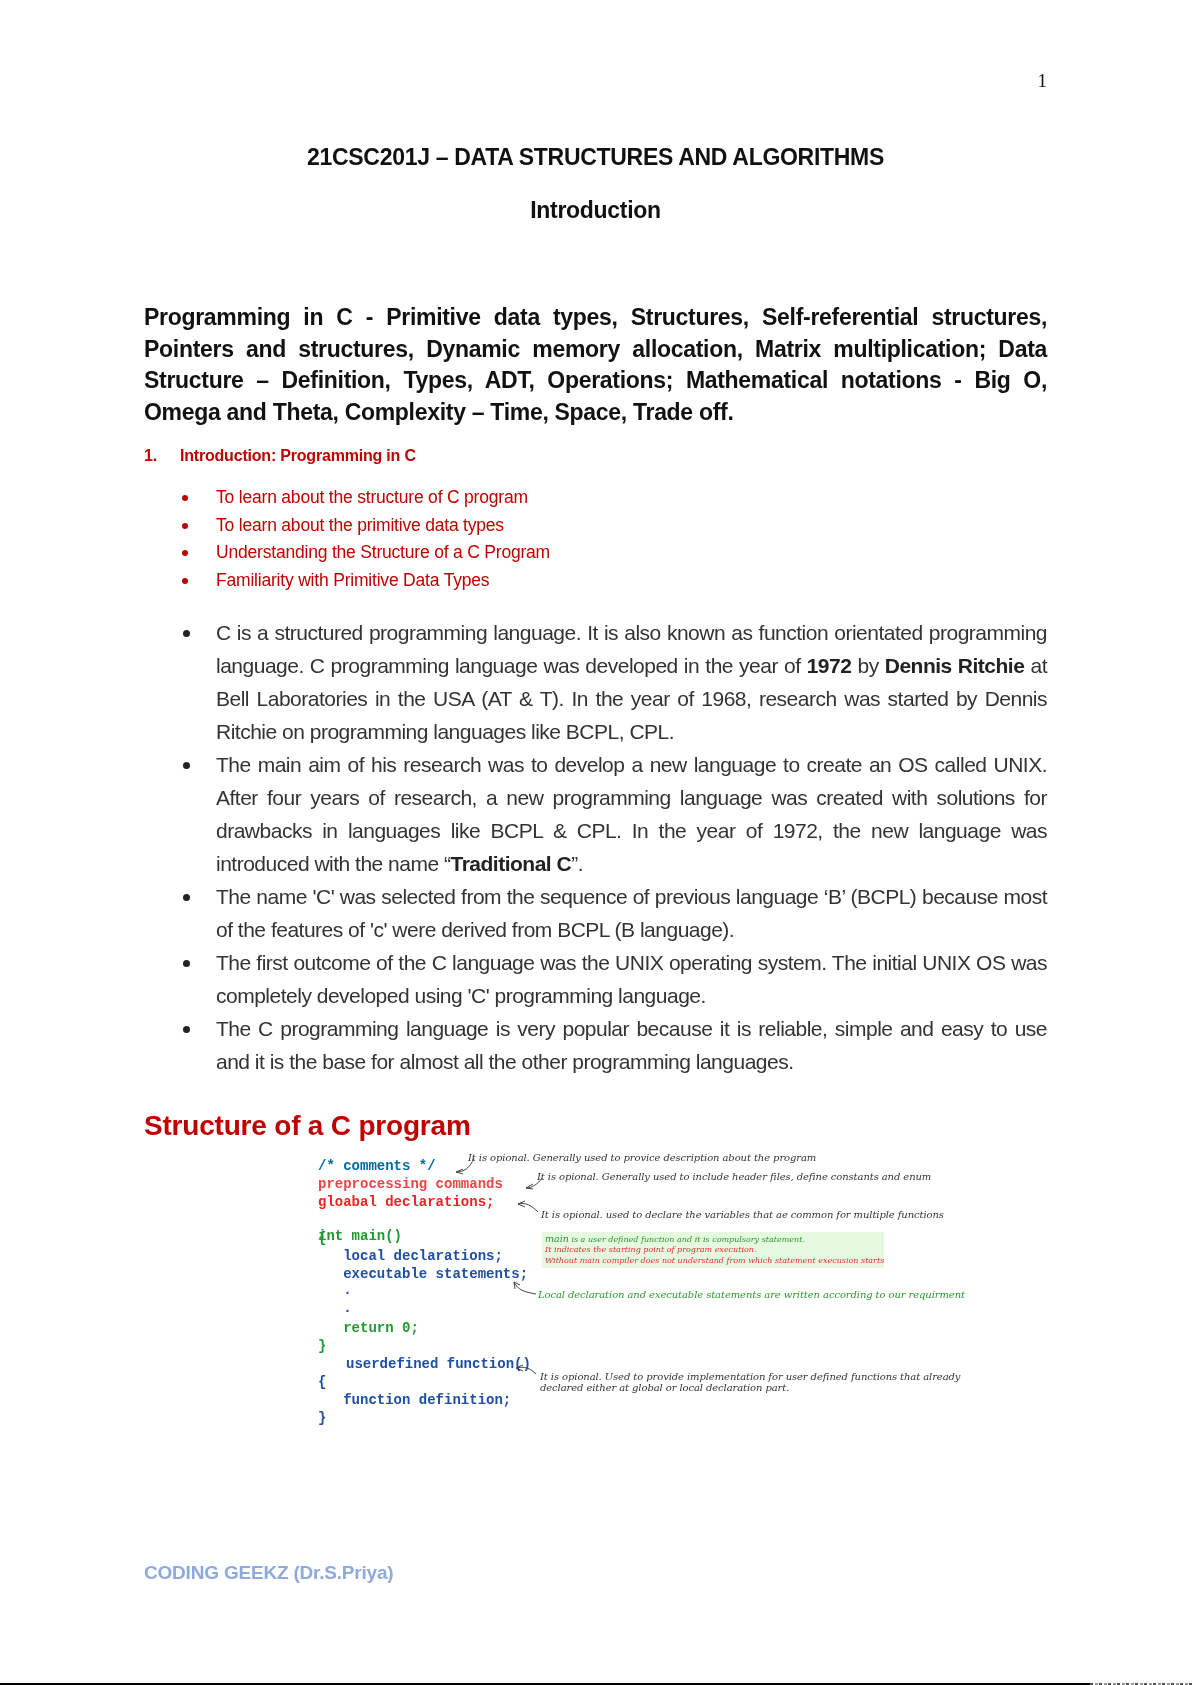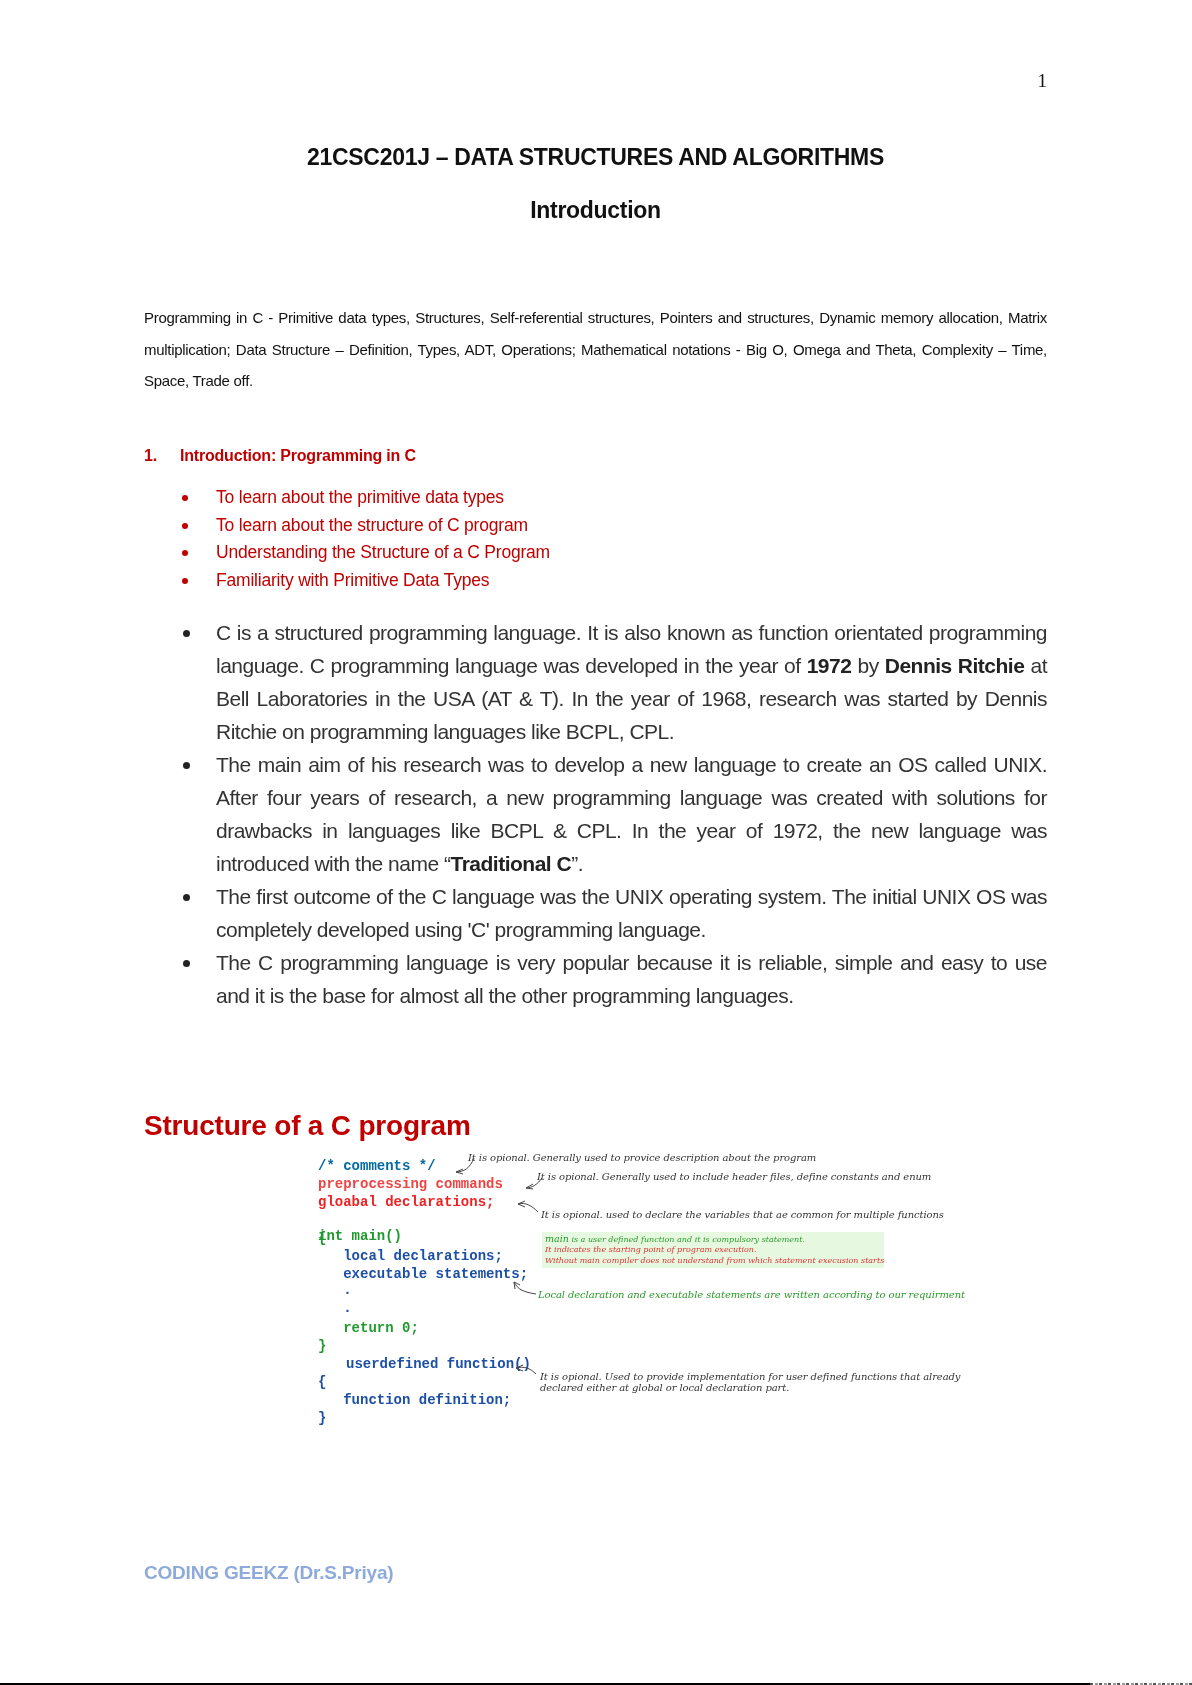--- a/index.html
+++ b/index.html
@@ -36,23 +36,23 @@
       font-size: 23px;
       line-height: 23px;
       margin-bottom: 30px;
       letter-spacing: -0.3px;
     }
     .summary {
       position: absolute;
       top: 302px;
       left: 144px;
       width: 903px;
-      font-size: 15px;
+      font-size: 23px;
       line-height: 31.5px;
-      font-weight: normal;
+      font-weight: bold;
       color: #111;
       text-align: justify;
       letter-spacing: -0.3px;
     }
     .section-heading {
       position: absolute;
       top: 447px;
       left: 144px;
       font-size: 16px;
       font-weight: bold;
@@ -218,32 +218,35 @@
   <div class="title-line">Introduction</div>
 </div>
 
 <div class="summary">Programming in C - Primitive data types, Structures, Self-referential structures, Pointers and structures, Dynamic memory allocation, Matrix multiplication; Data Structure – Definition, Types, ADT, Operations; Mathematical notations - Big O, Omega and Theta, Complexity – Time, Space, Trade off.</div>
 
 <div class="section-heading">
   <span class="num">1.</span><span>Introduction: Programming in C</span>
 </div>
 
 <ul class="objectives">
+  <li><span class="bullet"></span><span>To learn about the structure of C program</span></li>
   <li><span class="bullet"></span><span>To learn about the primitive data types</span></li>
-  <li><span class="bullet"></span><span>To learn about the structure of C program</span></li>
   <li><span class="bullet"></span><span>Understanding the Structure of a C Program</span></li>
   <li><span class="bullet"></span><span>Familiarity with Primitive Data Types</span></li>
 </ul>
 
 <ul class="body-list">
   <li>
     <span class="bullet"></span><span>C is a structured programming language. It is also known as function orientated programming language. C programming language was developed in the year of </span><b>1972</b><span> by </span><b>Dennis Ritchie</b><span> at Bell Laboratories in the USA (AT &amp; T).  In the year of 1968, research was started by Dennis Ritchie on programming languages like BCPL, CPL.</span>
   </li>
   <li>
     <span class="bullet"></span><span>The main aim of his research was to develop a new language to create an OS called UNIX. After four years of research, a new programming language was created with solutions for drawbacks in languages like BCPL &amp; CPL. In the year of 1972, the new language was introduced with the name “</span><b>Traditional C</b><span>”.</span>
+  </li>
+  <li>
+    <span class="bullet"></span><span>The name 'C' was selected from the sequence of previous language ‘B’ (BCPL) because most of the features of 'c' were derived from BCPL (B language).</span>
   </li>
   <li>
     <span class="bullet"></span><span>The first outcome of the C language was the UNIX operating system. The initial UNIX OS was completely developed using 'C' programming language.</span>
   </li>
   <li>
     <span class="bullet"></span><span>The C programming language is very popular because it is reliable, simple and easy to use and it is the base for almost all the other programming languages.</span>
   </li>
 </ul>
 
 <div class="sub-heading">Structure of a C program</div>

